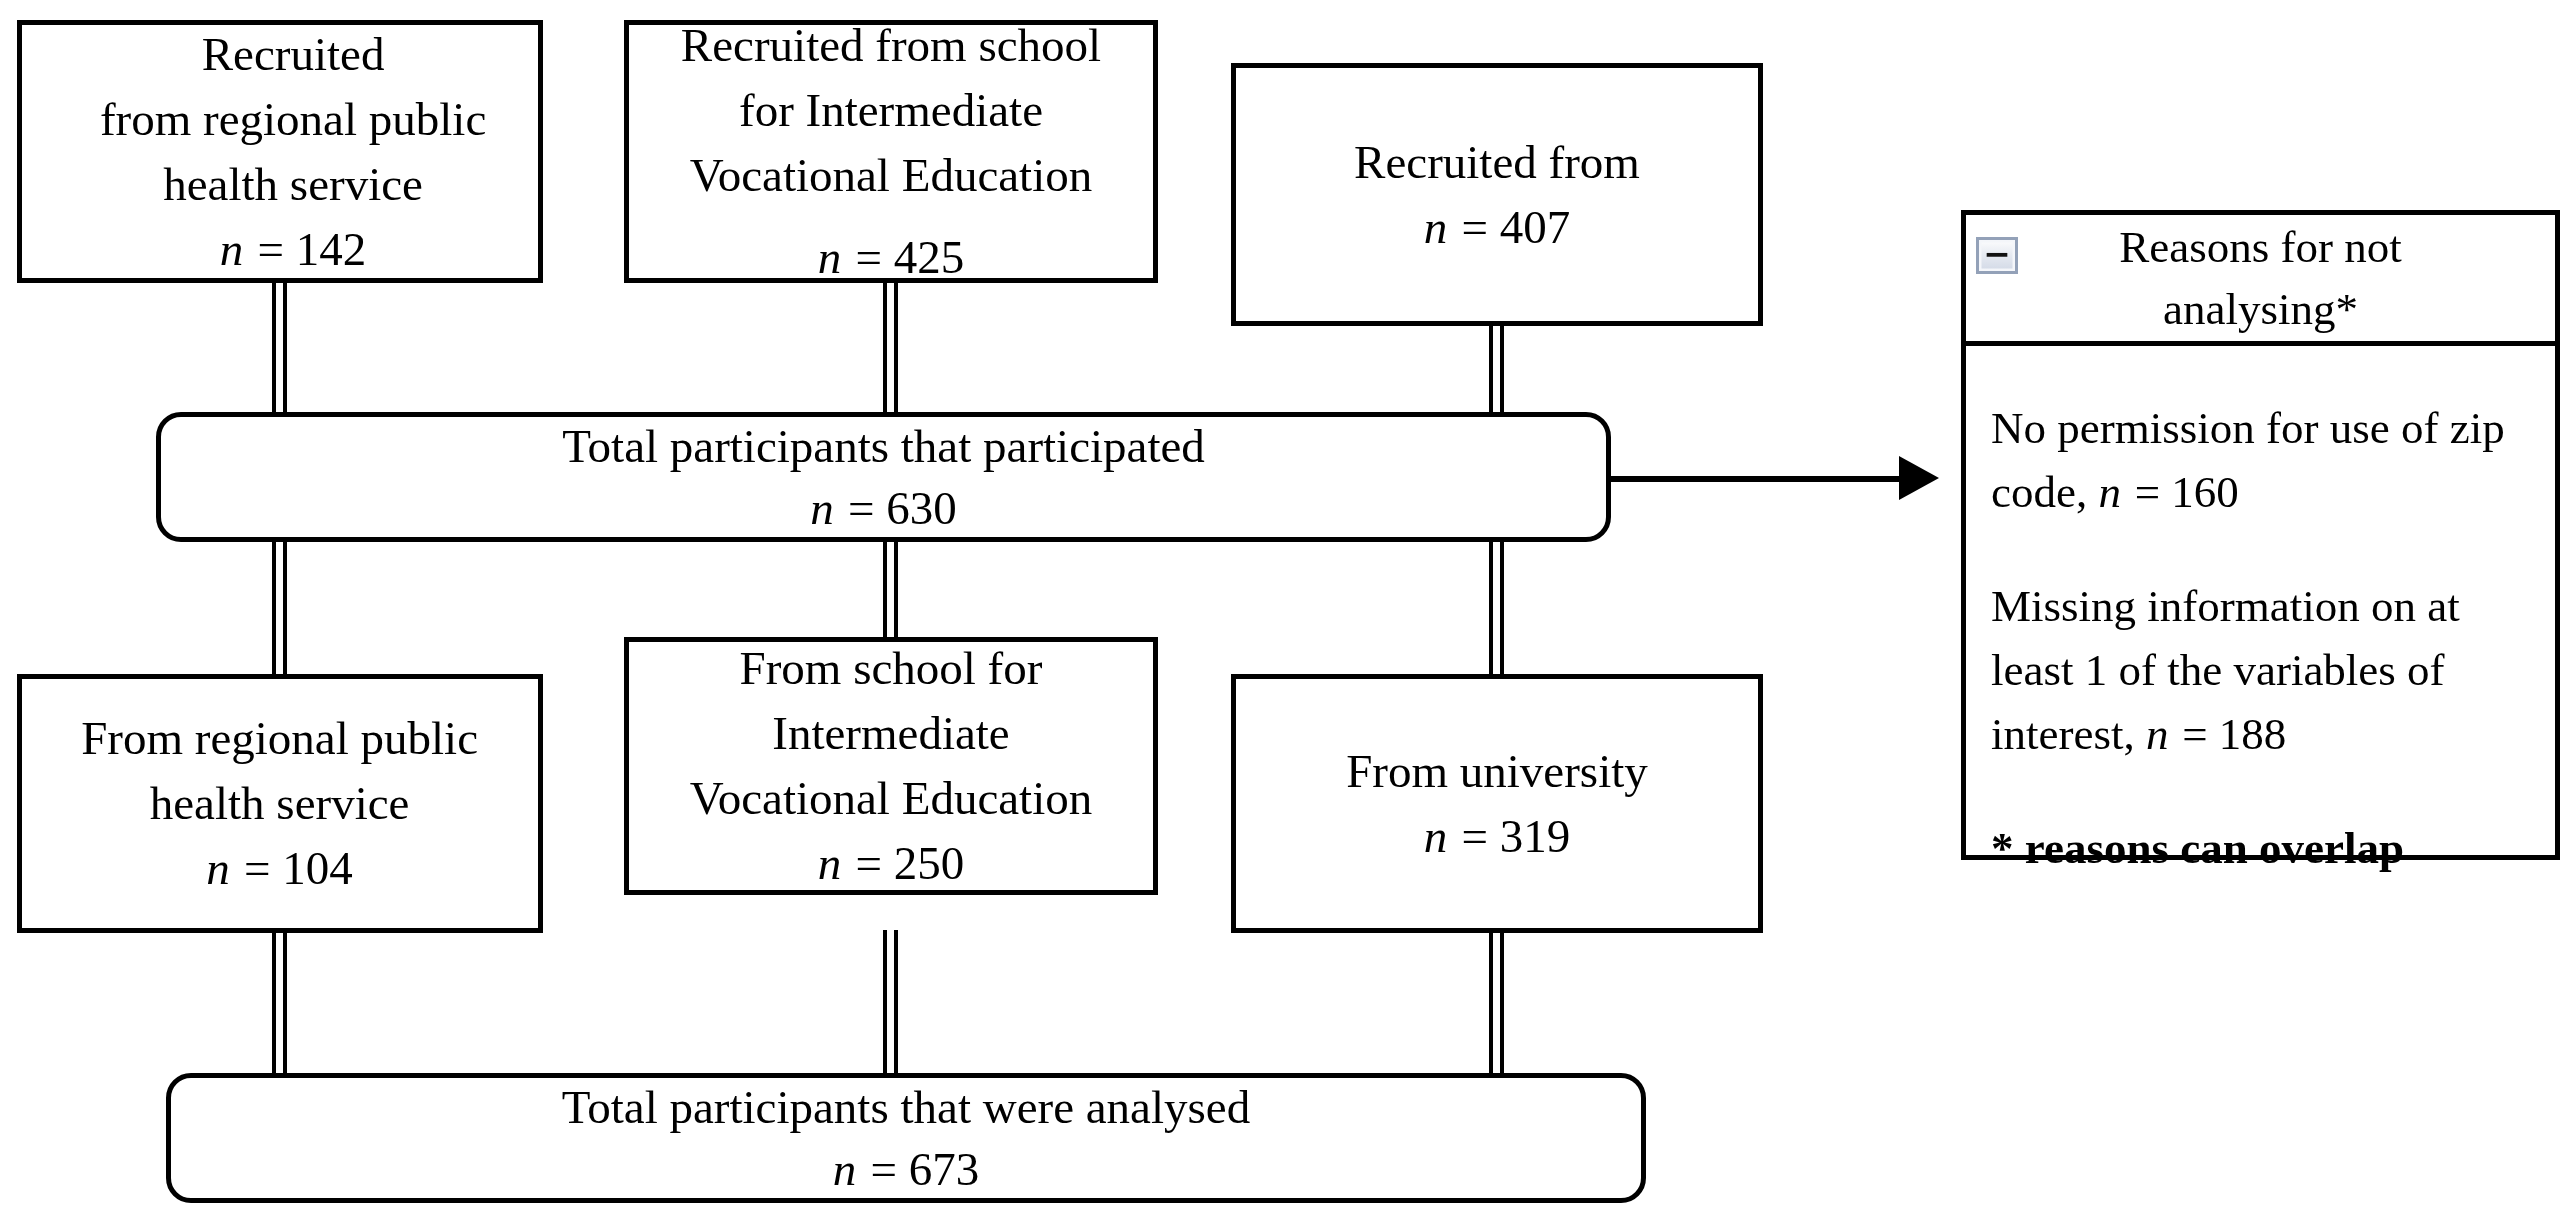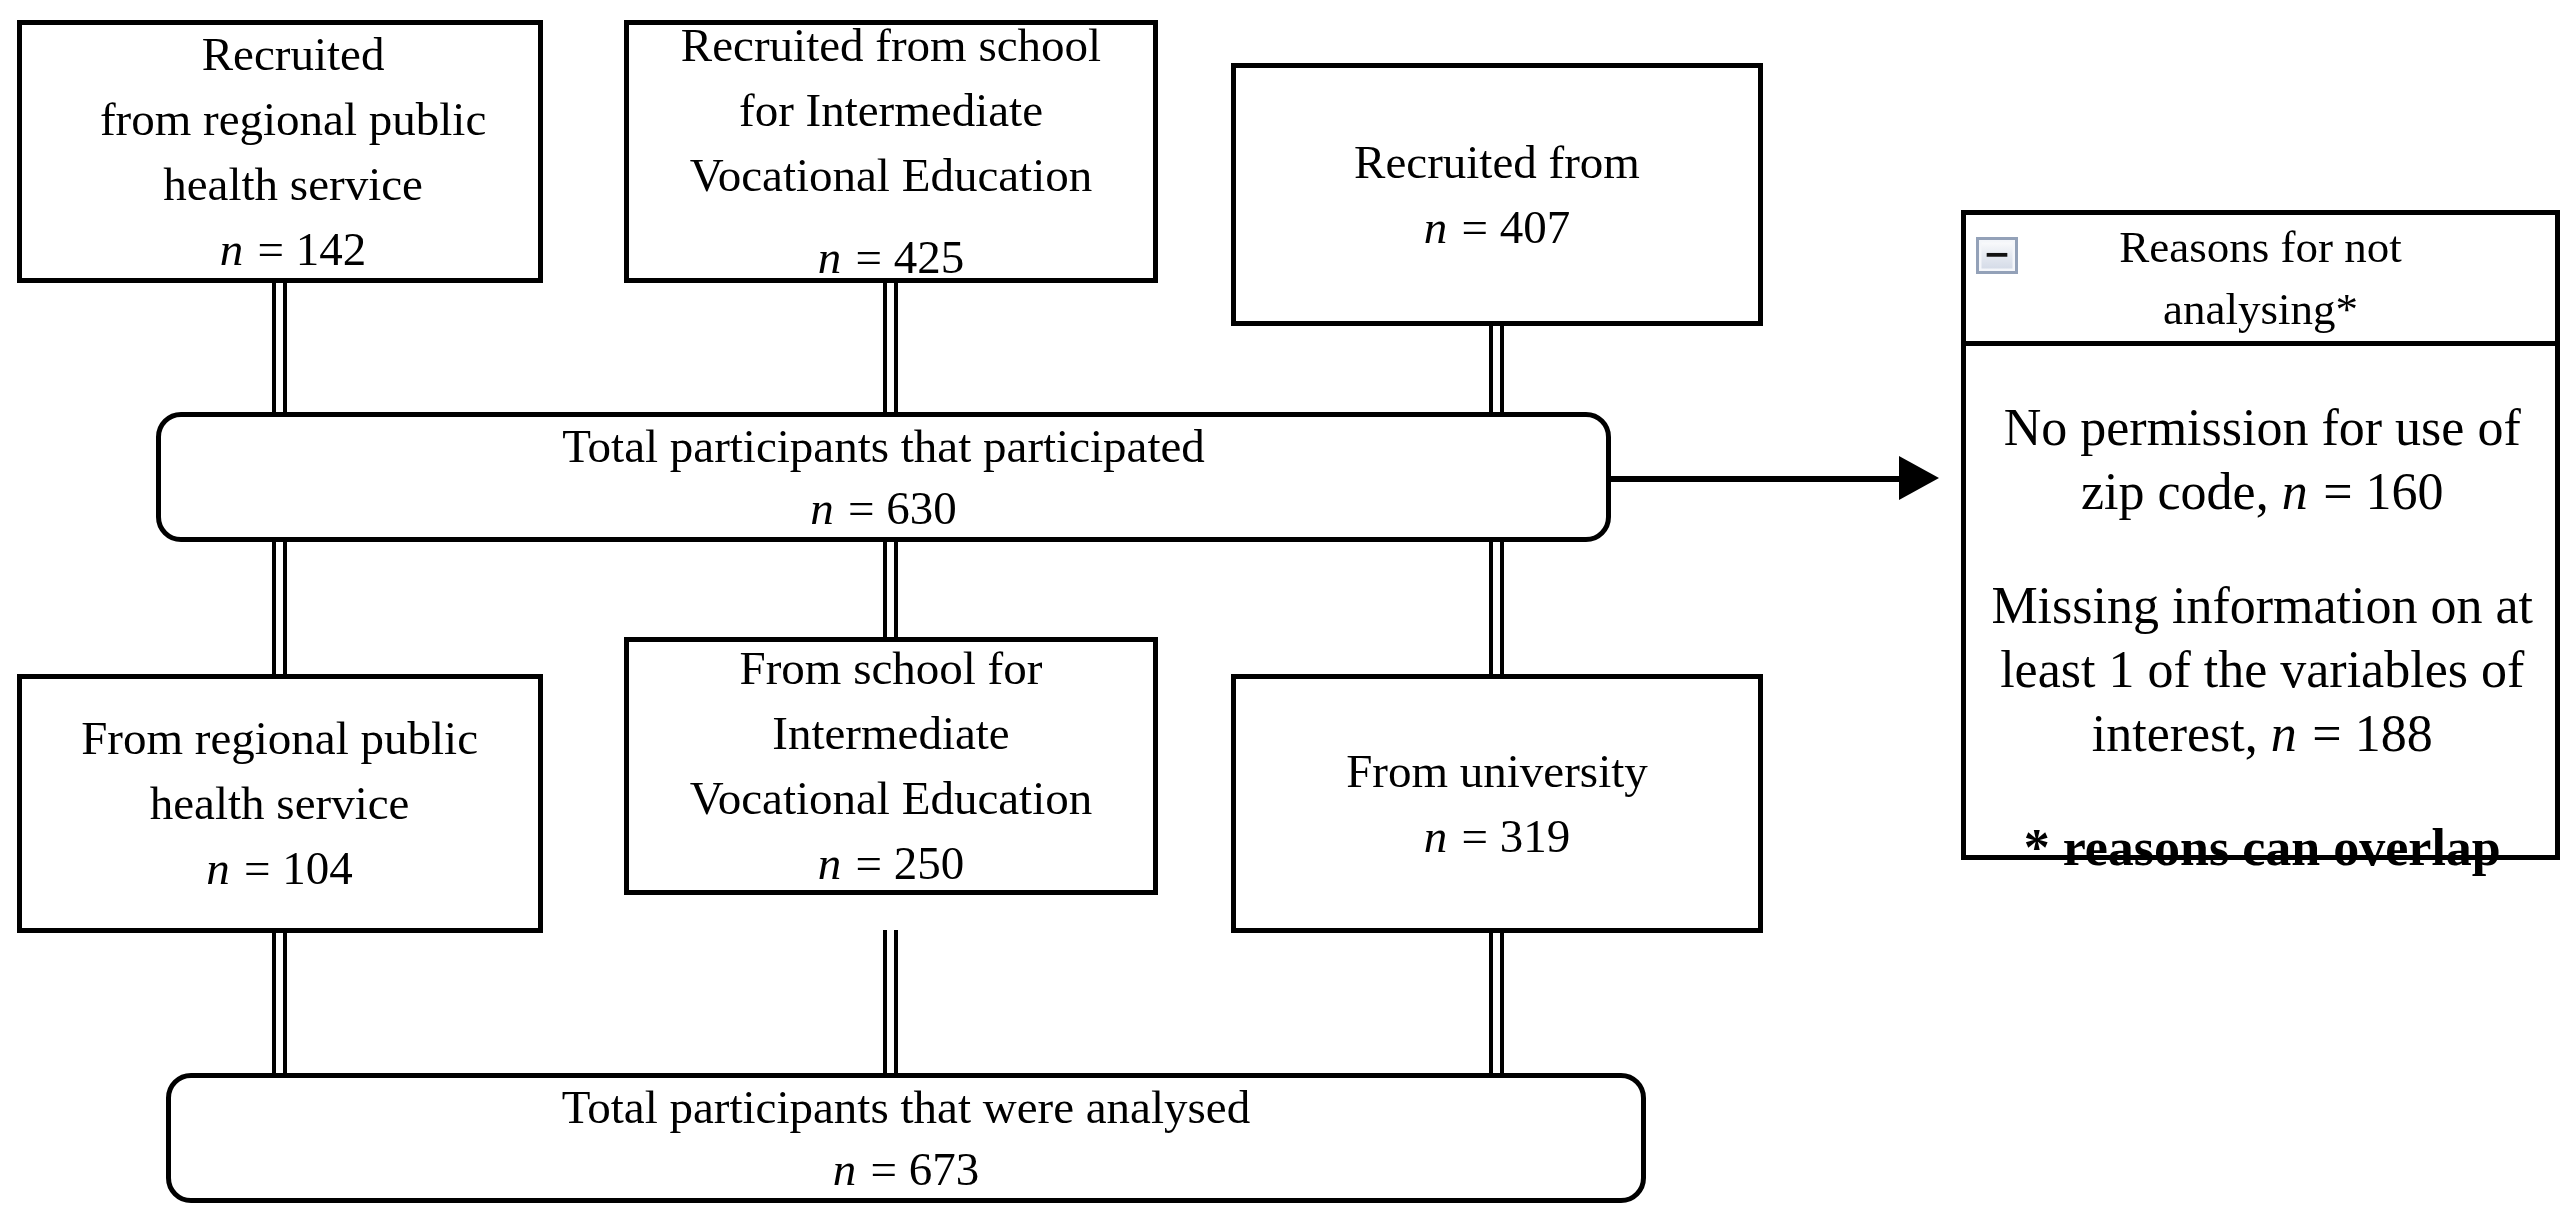--- a/index.html
+++ b/index.html
@@ -77,22 +77,22 @@
     cursor:pointer;
   }
   .minus-glyph {
     font-family:"DejaVu Sans","Liberation Sans",sans-serif;
     font-size:33px; font-weight:bold; line-height:1;
     margin-top:-3.3px;
     color:#111111;
   }
   .reasons-body {
     padding:50px 21.6px 0 25px;
-    font-size:52px; line-height:64px;
-    text-align:center;
+    font-size:45px; line-height:64px;
+    text-align:left;
   }
   .reasons-body p { margin:0 0 50px 0; }
   .reasons-footnote { margin-top:20px;font-weight:bold; }
 </style>
 </head>
 <body>
 
 <div class="canvas">
 
   <div class="dbl" style="left:272px; top:278px; height:140px;"></div>

